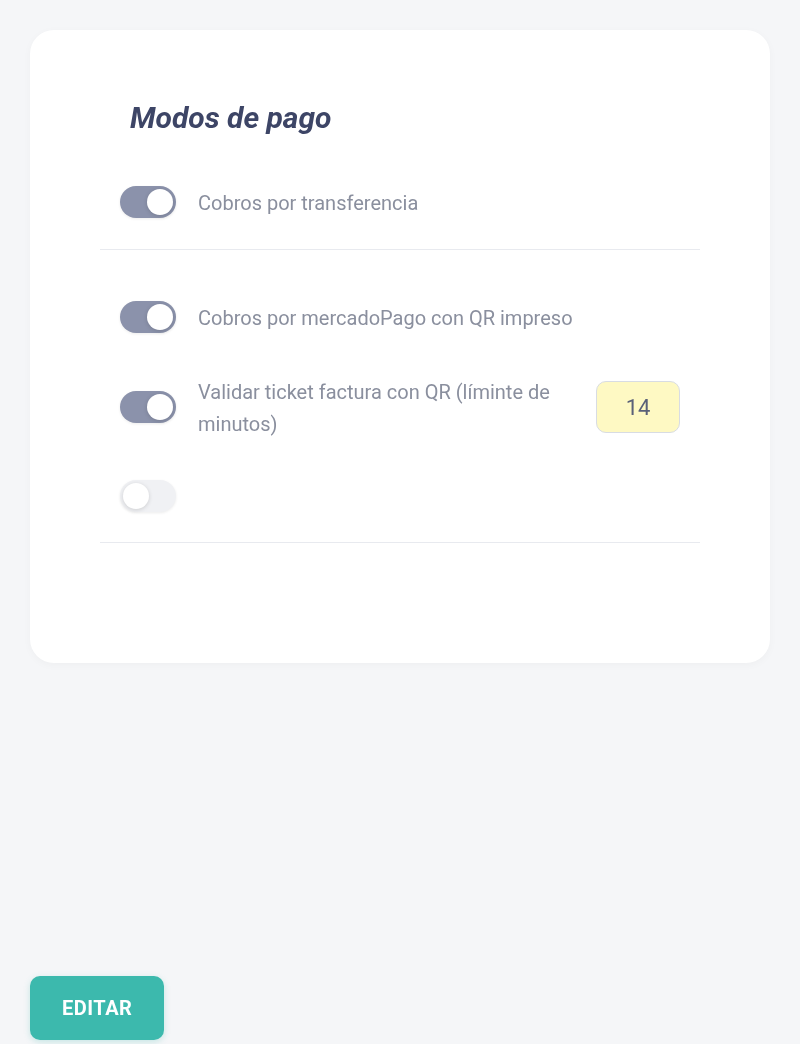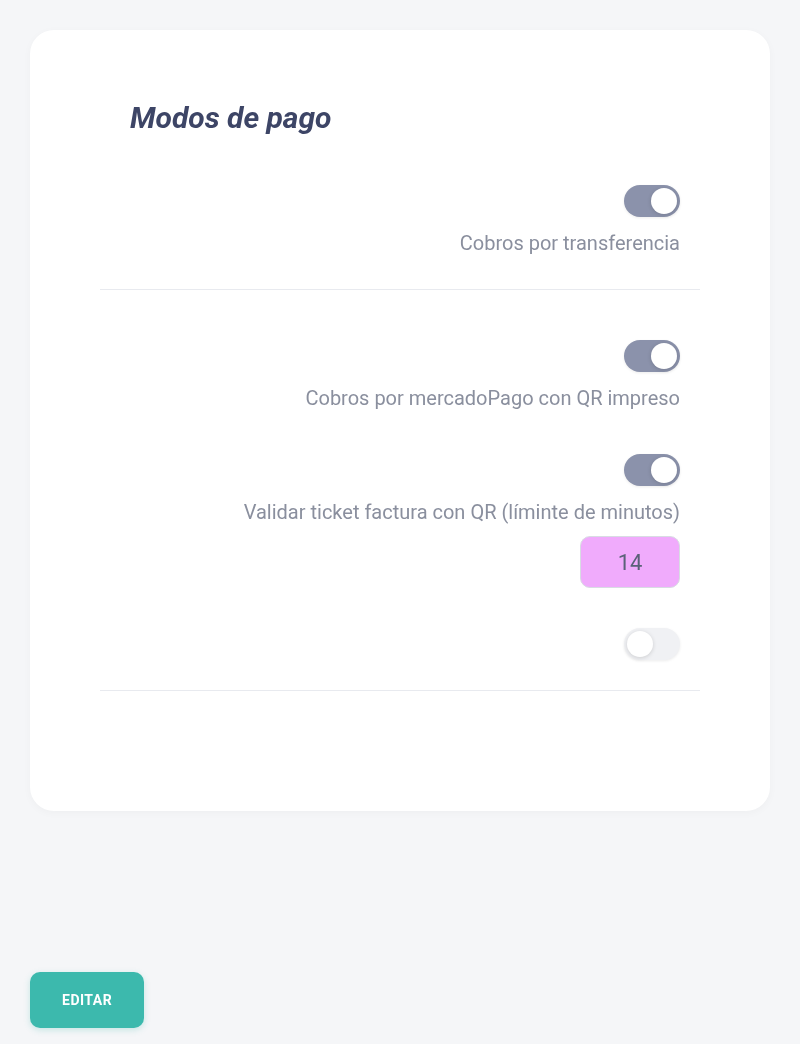--- a/index.html
+++ b/index.html
@@ -27,24 +27,23 @@
       color: #3d4566;
       margin-bottom: 50px;
       margin-left: 30px;
       font-style: italic;
     }
     .settings-group {
       padding: 0 20px;
     }
     .setting-row {
       display: flex;
-      align-items: flex-end;
-      gap: 8px;
+      align-items: center;
+      gap: 22px;
       margin-bottom: 40px;
-      flex-direction: column;
     }
     .setting-row:last-child {
       margin-bottom: 30px;
     }
     .toggle {
       width: 56px;
       height: 32px;
       border-radius: 16px;
       position: relative;
       flex-shrink: 0;
@@ -76,46 +75,46 @@
       font-size: 20px;
       color: #8a8f9e;
       line-height: 1.6;
       flex: 1;
       padding-top: 2px;
     }
     .setting-row-with-input .setting-label {
       flex: 1;
     }
     .number-input {
-      width: 100px;
+      width: 84px;
       height: 52px;
       border: 1px solid #d8dce3;
       border-radius: 10px;
-      background-color: #f0abfc;
+      background-color: #fef9c3;
       font-size: 22px;
       color: #5a6178;
       text-align: center;
       flex-shrink: 0;
       font-family: inherit;
     }
     .divider {
       border: none;
       border-top: 1px solid #e8eaef;
       margin: 30px 0 50px 0;
     }
     .edit-button {
       position: absolute;
       left: 30px;
-      bottom: 16px;
+      bottom: 4px;
       background-color: #3cb9ad;
       color: #ffffff;
       border: none;
       border-radius: 10px;
       padding: 20px 32px;
-      font-size: 14px;
+      font-size: 20px;
       font-weight: 700;
       letter-spacing: 0.5px;
       cursor: pointer;
       box-shadow: 0 2px 6px rgba(60,185,173,0.25);
       font-family: inherit;
     }
   </style>
 </head>
 <body>
 

